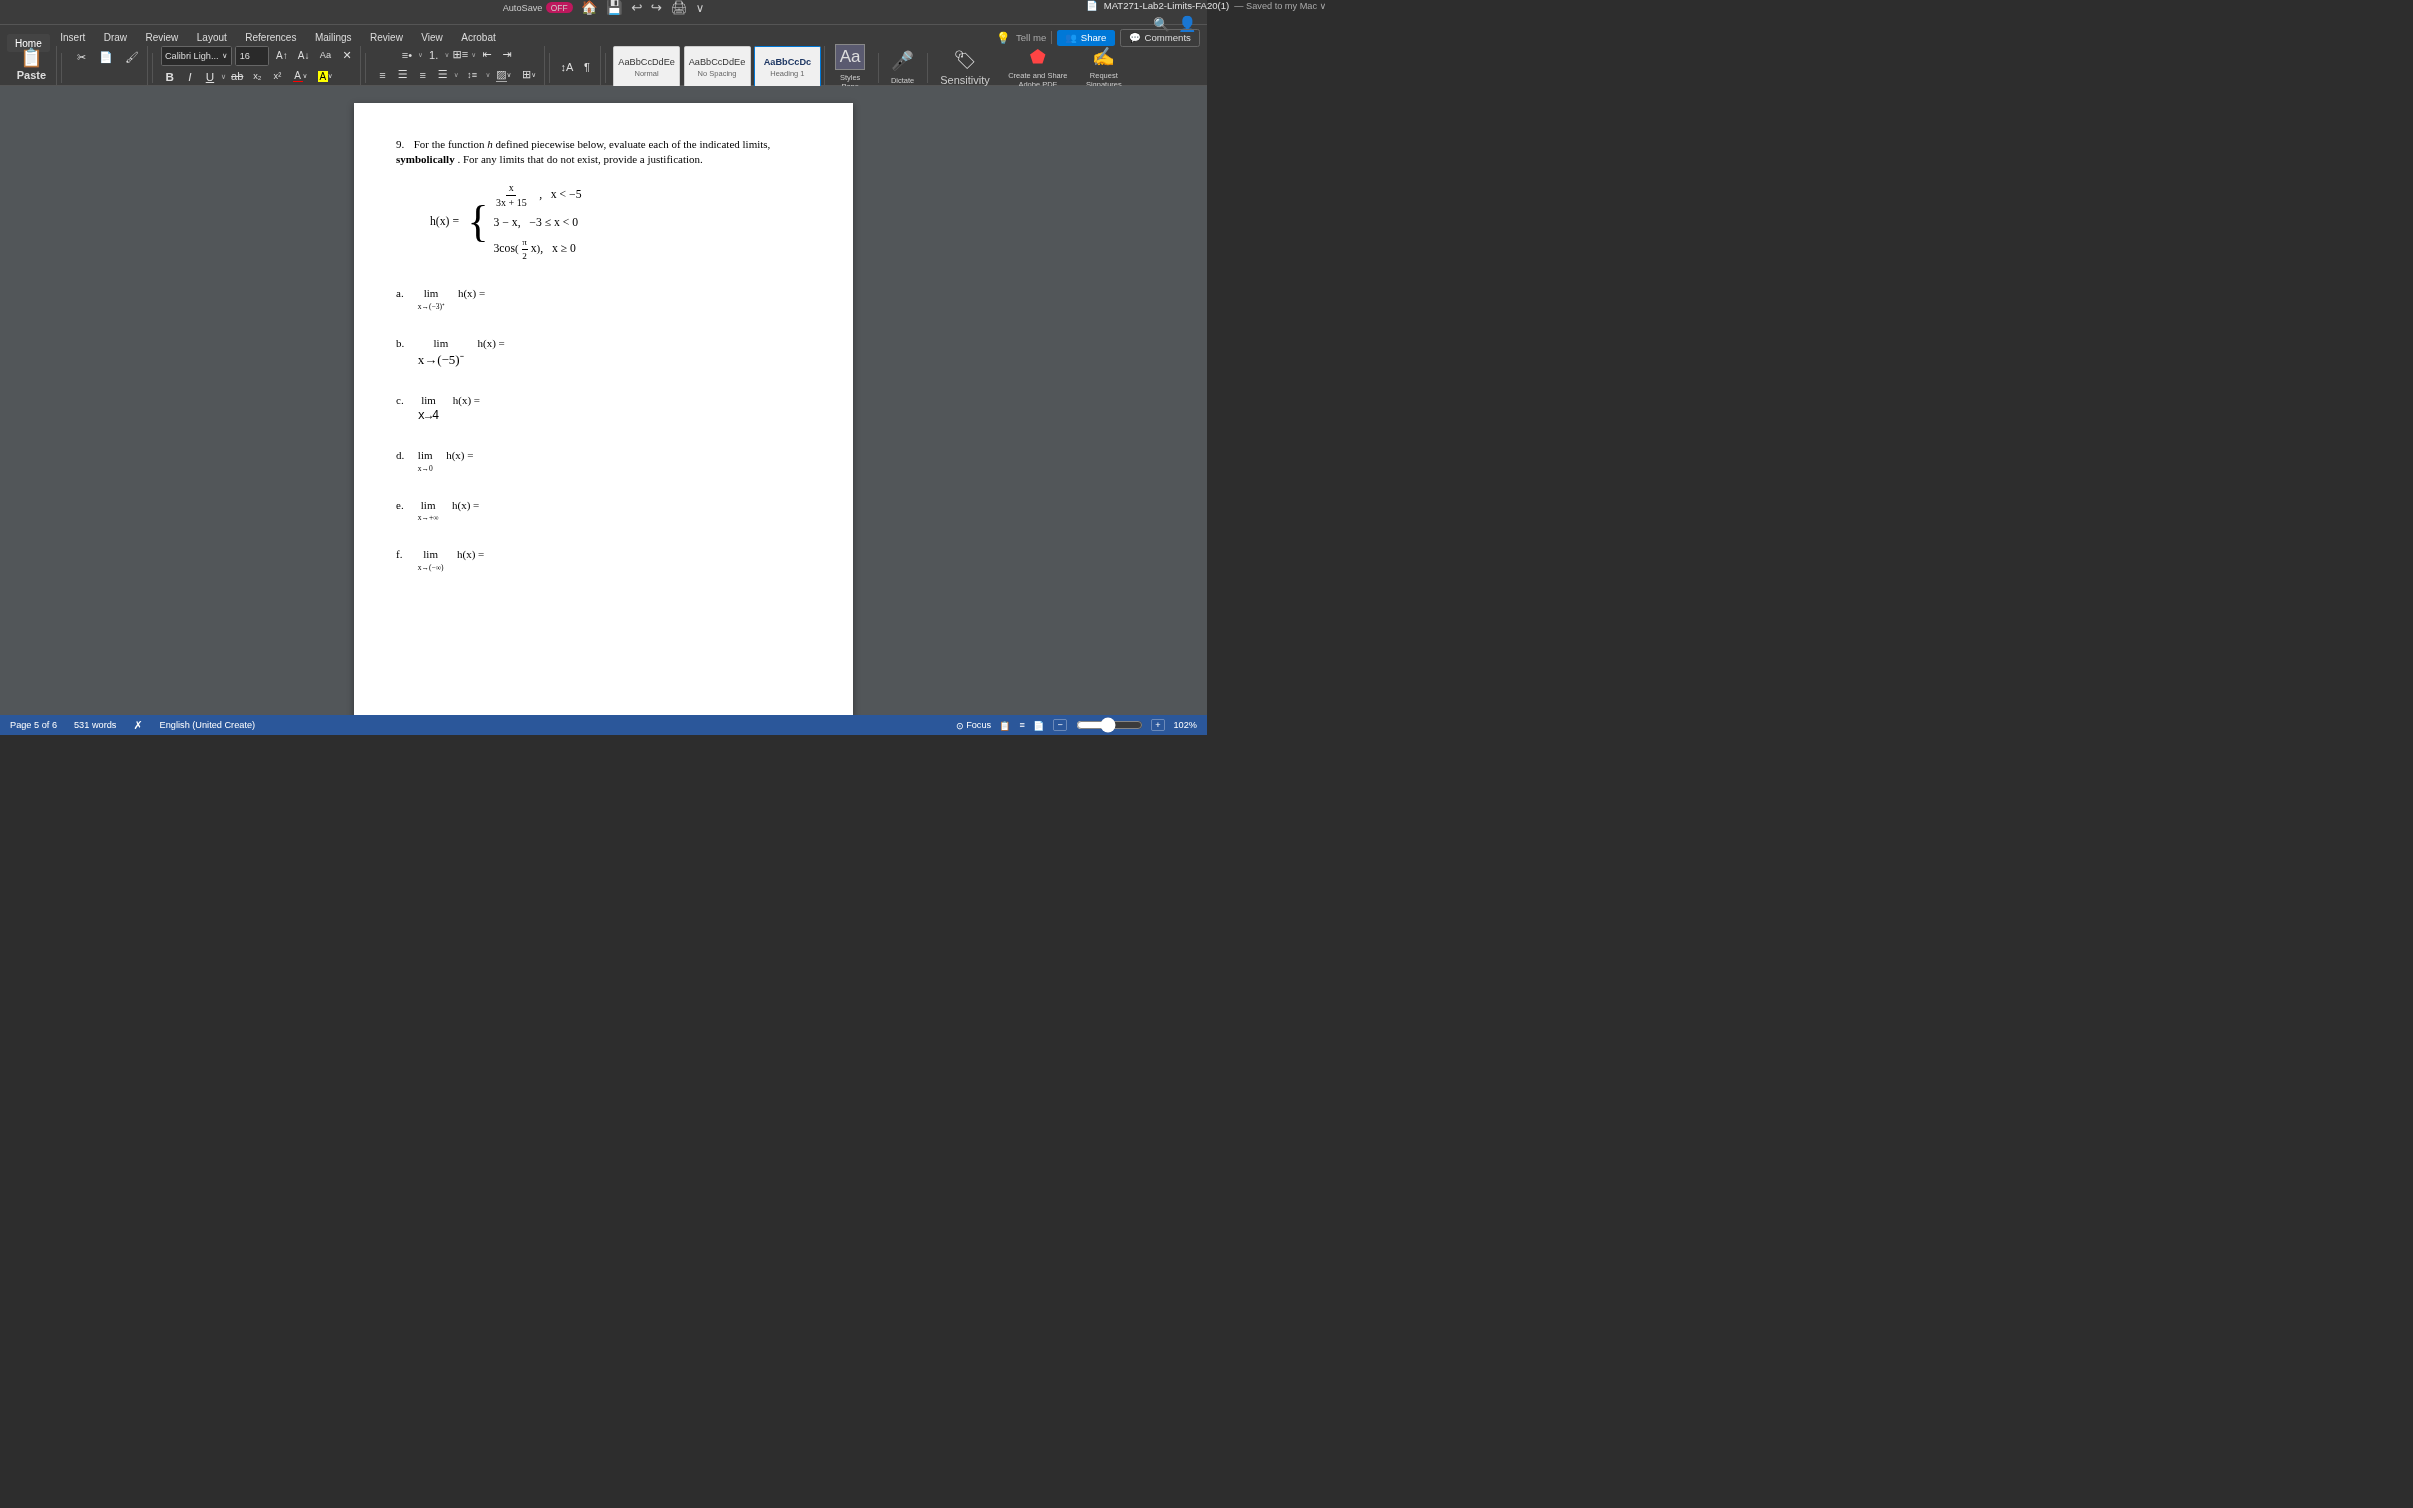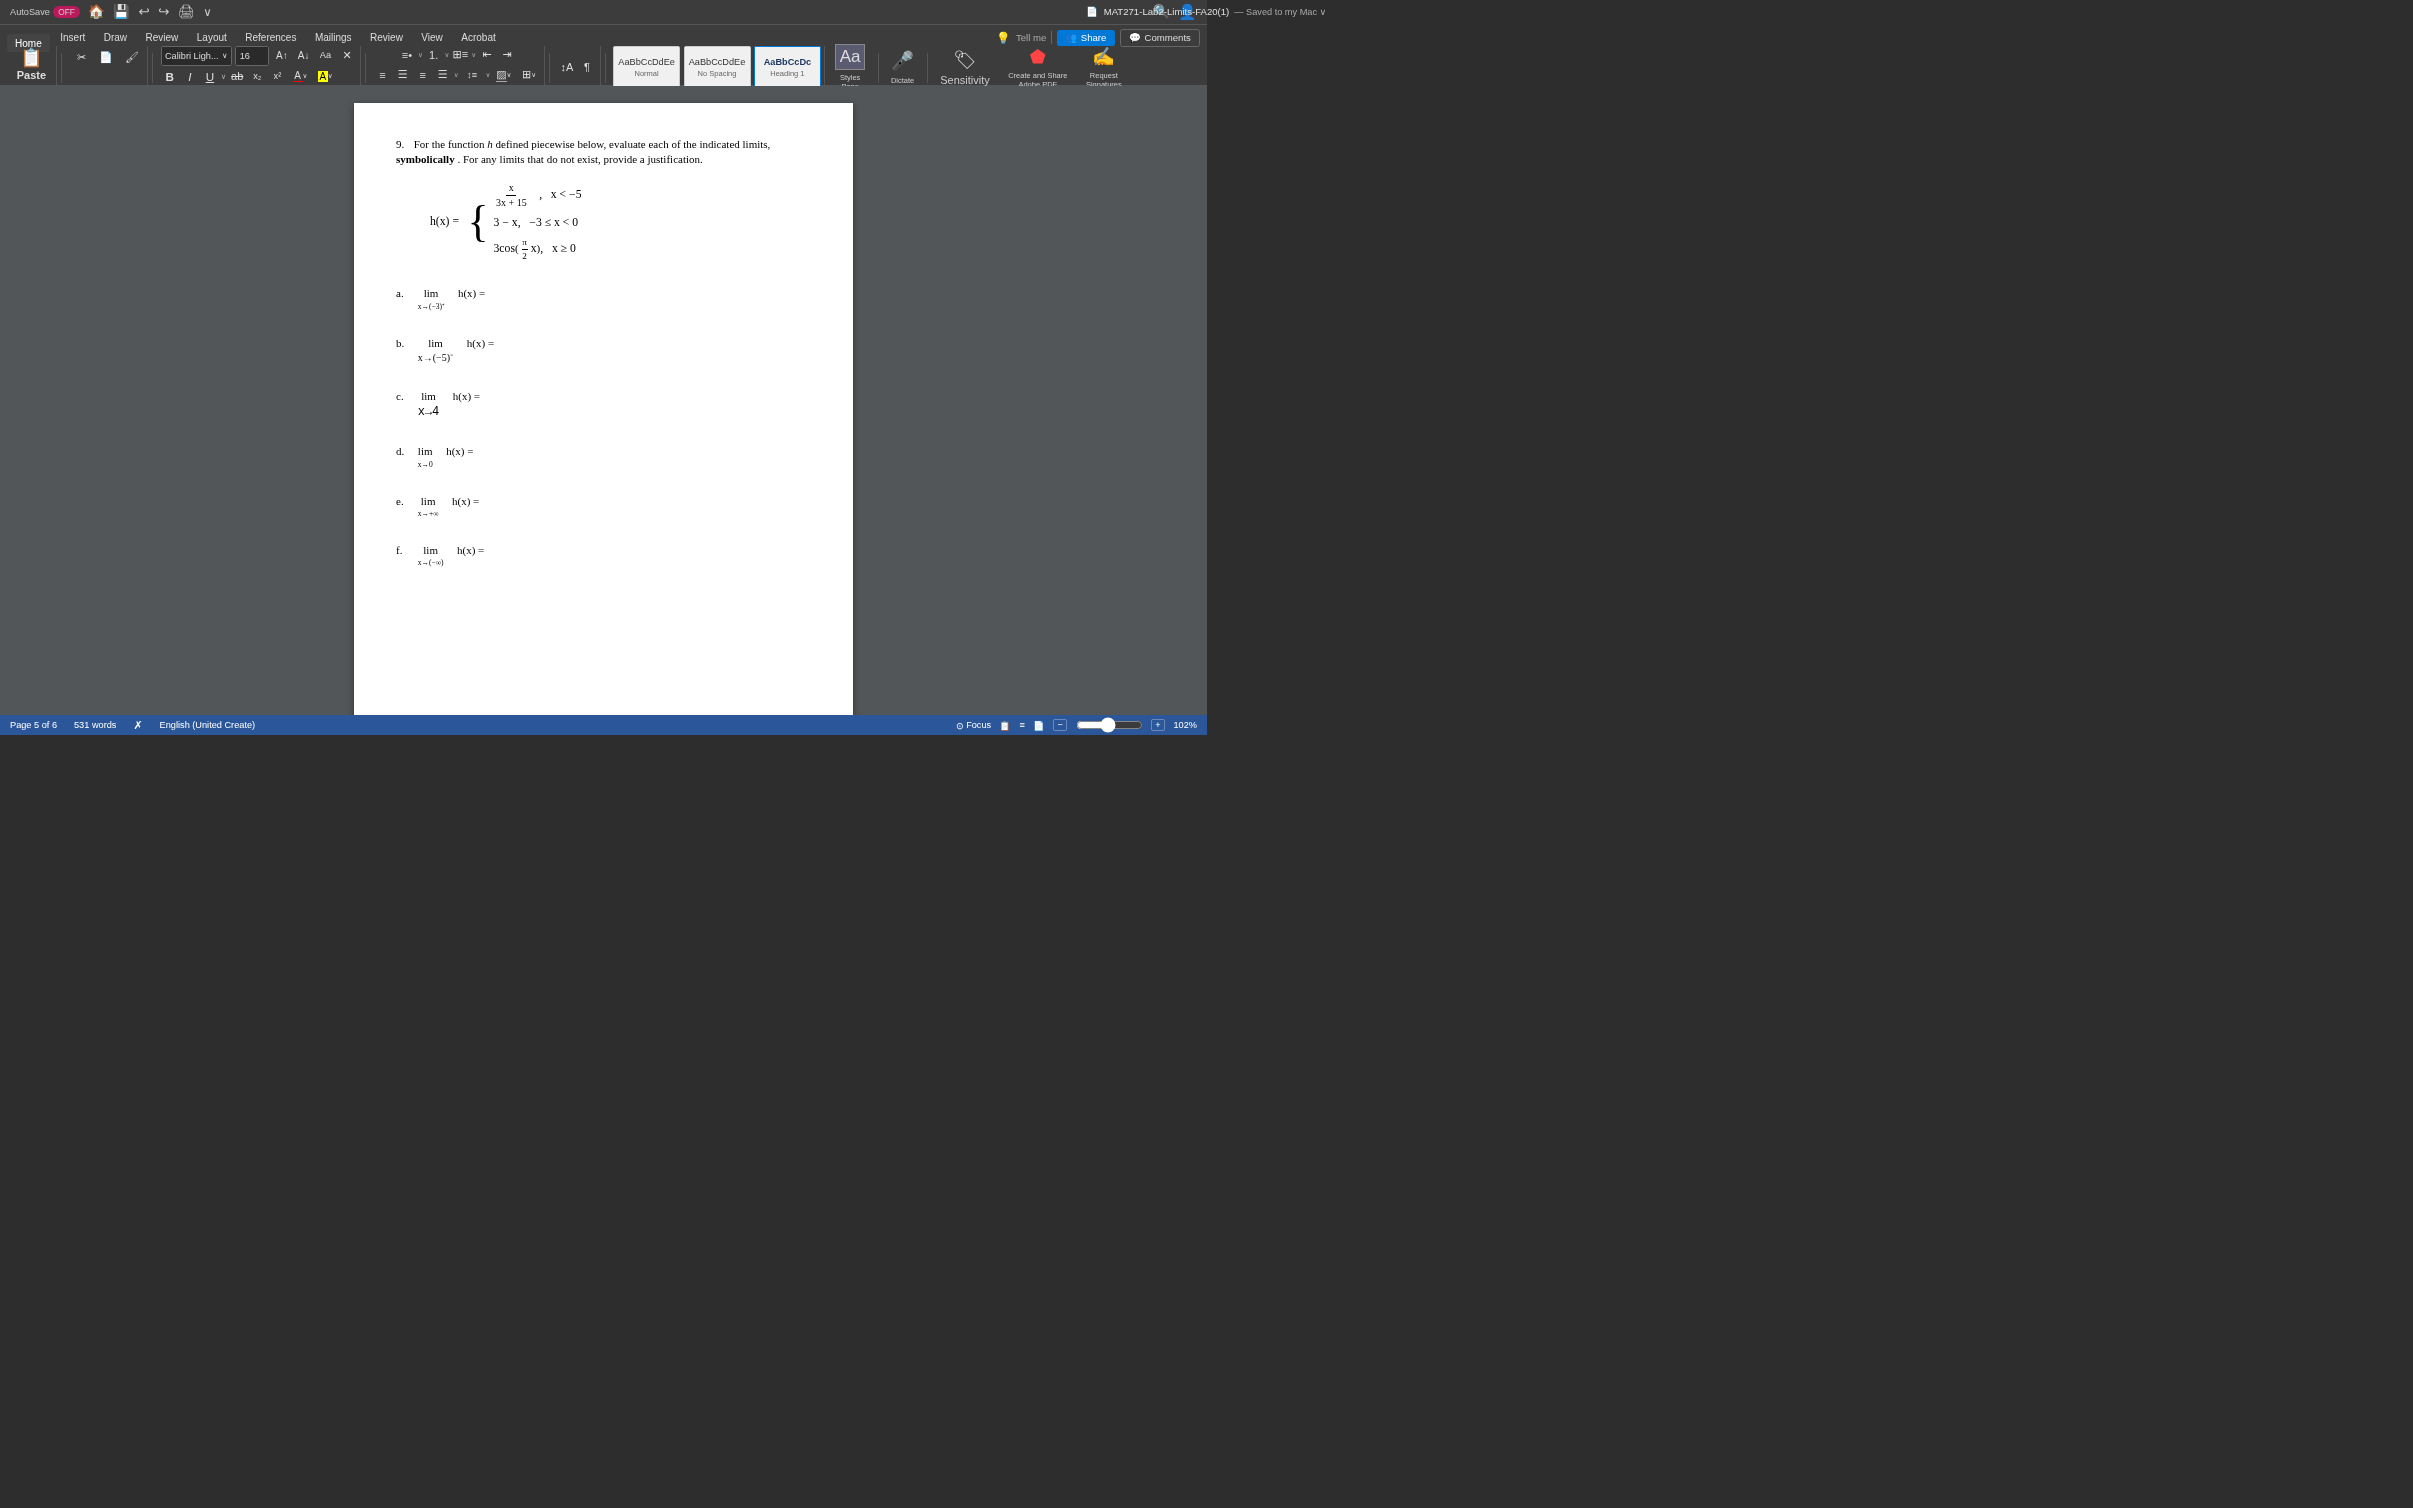--- a/index.html
+++ b/index.html
@@ -8,20 +8,21 @@
     
     #titlebar {
       height: 23.5px;
       background: #3c3c3c;
       display: flex;
       align-items: center;
       justify-content: space-between;
       padding: 0 10px;
       color: #ccc;
       font-size: 9.2px;
+      flex-direction: column;
     }
     #titlebar-left { display: flex; align-items: center; gap: 8.4px; }
     #titlebar-center { position: absolute; left: 50%; transform: translateX(-50%); display: flex; align-items: center; gap: 5px; color: #ddd; font-size: 9.6px; }
     #titlebar-right { display: flex; align-items: center; gap: 8.4px; margin-left: auto; }
 
     
     #menubar {
       height: 27px;
       background: #3c3c3c;
       display: flex;
@@ -432,21 +433,21 @@
             <span style="font-family:'Times New Roman',serif;font-size:11px;">lim</span>
             <span style="font-family:'Times New Roman',serif;font-size:7.5px;">x→(−3)⁺</span>
           </span>
           <span class="h-x-eq">h(x) =</span>
         </div>
 
         <div class="sub-problem-row">
           <span class="sub-letter">b.</span>
           <span style="display:inline-flex;flex-direction:column;align-items:center;margin-right:3.4px;">
             <span style="font-family:'Times New Roman',serif;font-size:11px;">lim</span>
-            <span style="font-family:'Times New Roman',serif;font-size:10px;">x→(−5)⁻</span>
+            <span style="font-family:'Times New Roman',serif;font-size:13px;">x→(−5)⁻</span>
           </span>
           <span class="h-x-eq">h(x) =</span>
         </div>
 
         <div class="sub-problem-row">
           <span class="sub-letter">c.</span>
           <span style="display:inline-flex;flex-direction:column;align-items:center;margin-right:3.4px;">
             <span style="font-family:'Times New Roman',serif;font-size:11px;">lim</span>
             <span style="font-family:Liberation Mono, monospace;font-size:12px;">x→4</span>
           </span>

